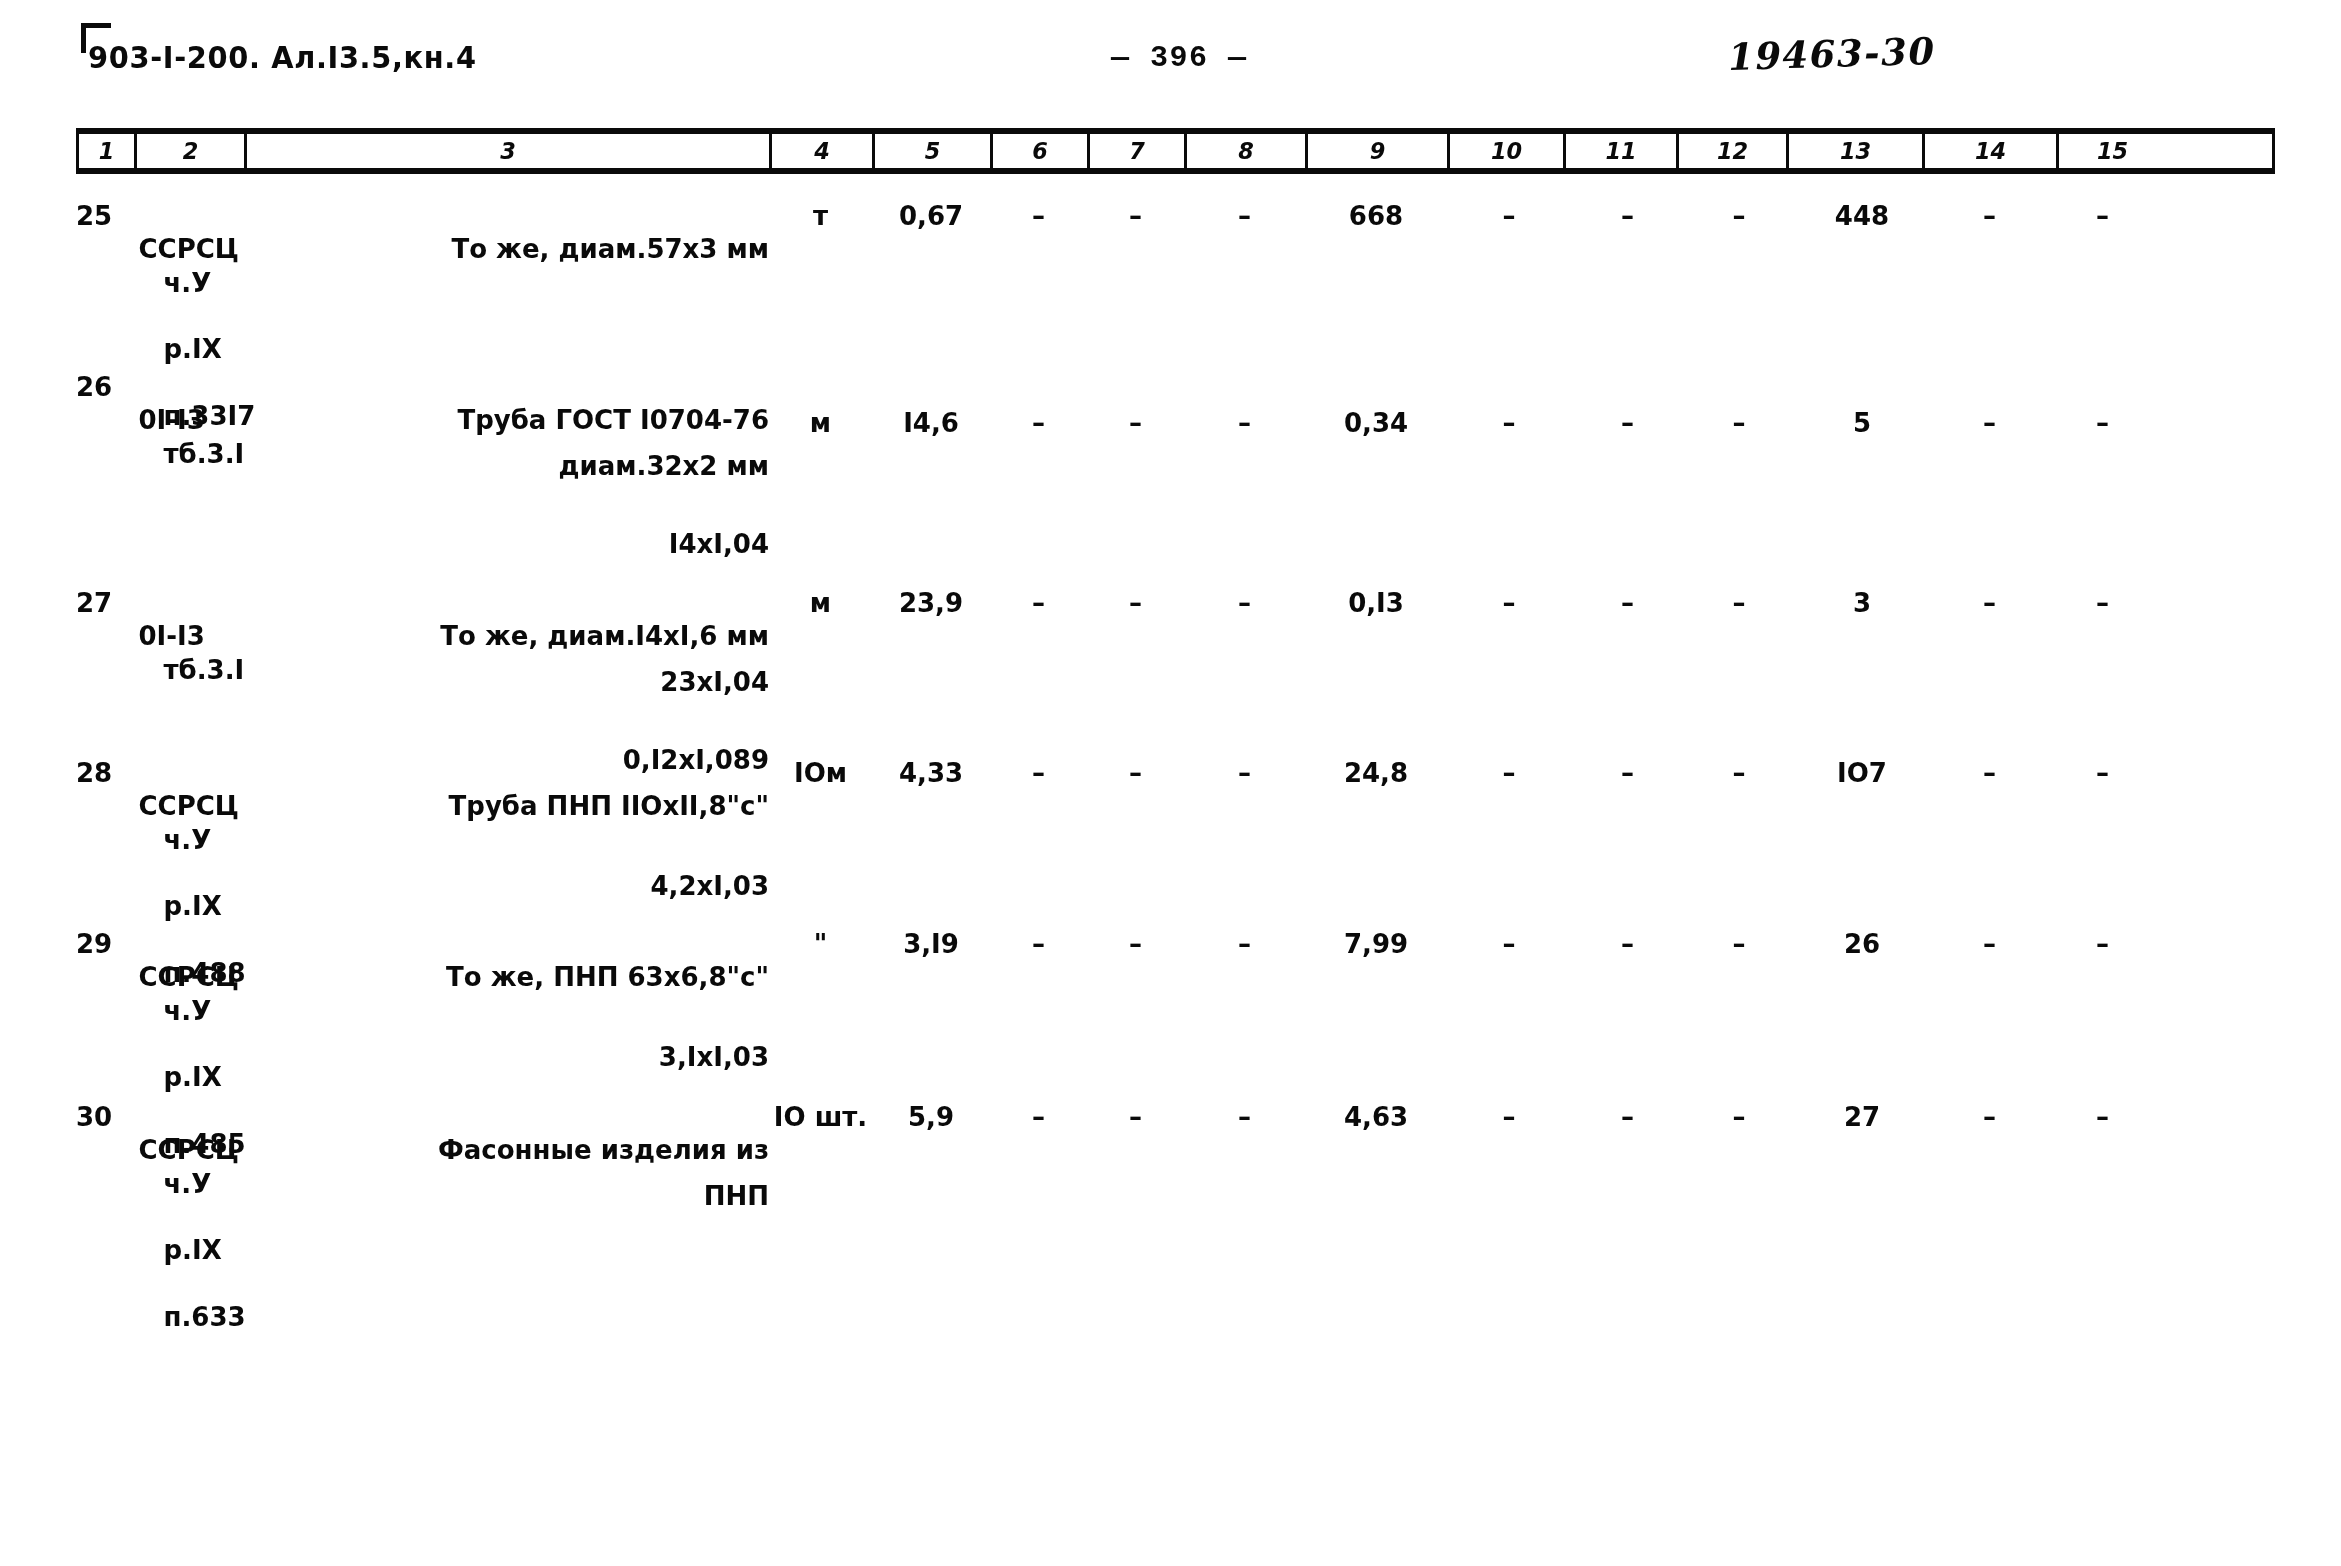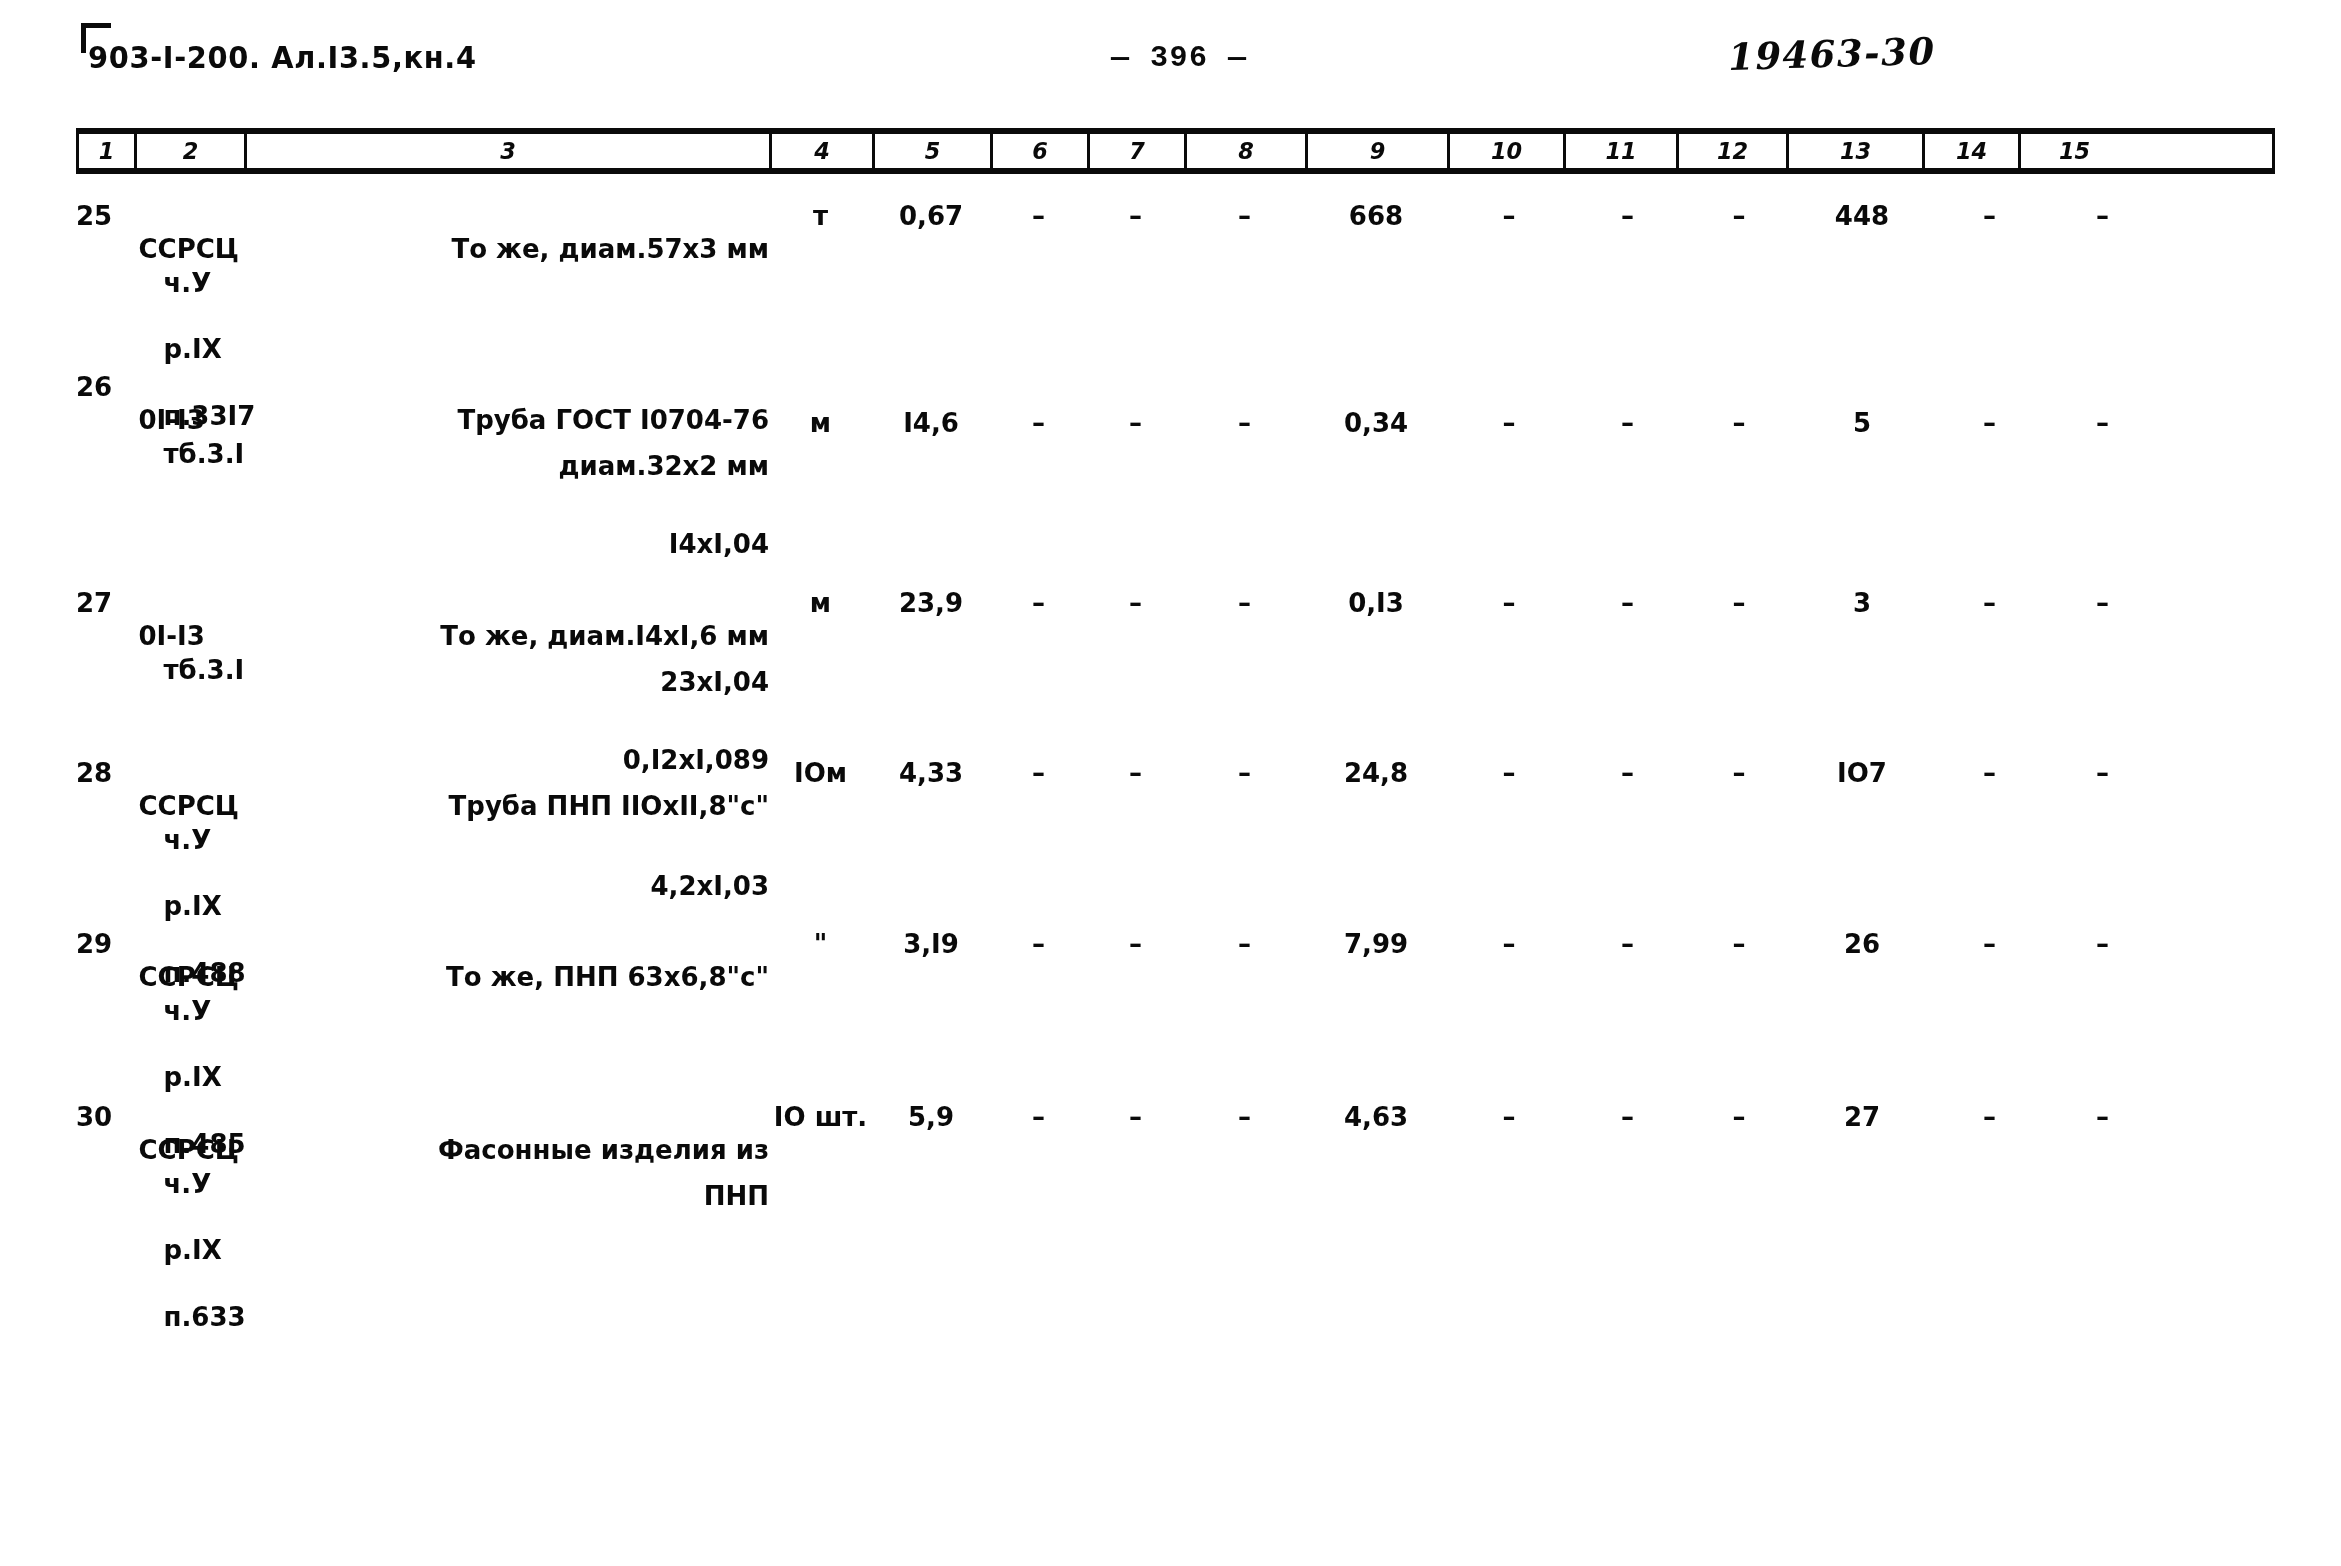--- a/index.html
+++ b/index.html
@@ -155,21 +155,21 @@
   <div class="cell" style="width:103px">4</div>
   <div class="cell" style="width:118px">5</div>
   <div class="cell" style="width:97px">6</div>
   <div class="cell" style="width:97px">7</div>
   <div class="cell" style="width:121px">8</div>
   <div class="cell" style="width:142px">9</div>
   <div class="cell" style="width:116px">10</div>
   <div class="cell" style="width:113px">11</div>
   <div class="cell" style="width:110px">12</div>
   <div class="cell" style="width:136px">13</div>
-  <div class="cell" style="width:96px">14</div>
+  <div class="cell" style="width:134px">14</div>
   <div class="cell" style="width:107px">15</div>
 </div>
 
 <div class="tbody">
 
   <div class="row" style="height:171px">
     <div class="c c-num" style="width:58px">25</div>
     <div class="c c-code" style="width:110px">
       <span>ССРСЦ</span>
       <span class="sub">ч.У</span>
@@ -272,20 +272,21 @@
   <div class="row" style="height:173px">
     <div class="c c-num" style="width:58px">29</div>
     <div class="c c-code" style="width:110px">
       <span>ССРСЦ</span>
       <span class="sub">ч.У</span>
       <span class="sub">р.IX</span>
       <span class="sub">п.485</span>
     </div>
     <div class="c c-desc" style="width:525px">
       <span>То же, ПНП 63х6,8"с"</span>
+      <span class="desc-line2" style="margin-top:46px">3,IхI,03</span>
     </div>
     <div class="c c-unit" style="width:103px">"</div>
     <div class="c c-val" style="width:118px">3,I9</div>
     <div class="c c-val dash" style="width:97px">–</div>
     <div class="c c-val dash" style="width:97px">–</div>
     <div class="c c-val dash" style="width:121px">–</div>
     <div class="c c-val" style="width:142px">7,99</div>
     <div class="c c-val dash" style="width:124px">–</div>
     <div class="c c-val dash" style="width:113px">–</div>
     <div class="c c-val dash" style="width:110px">–</div>

